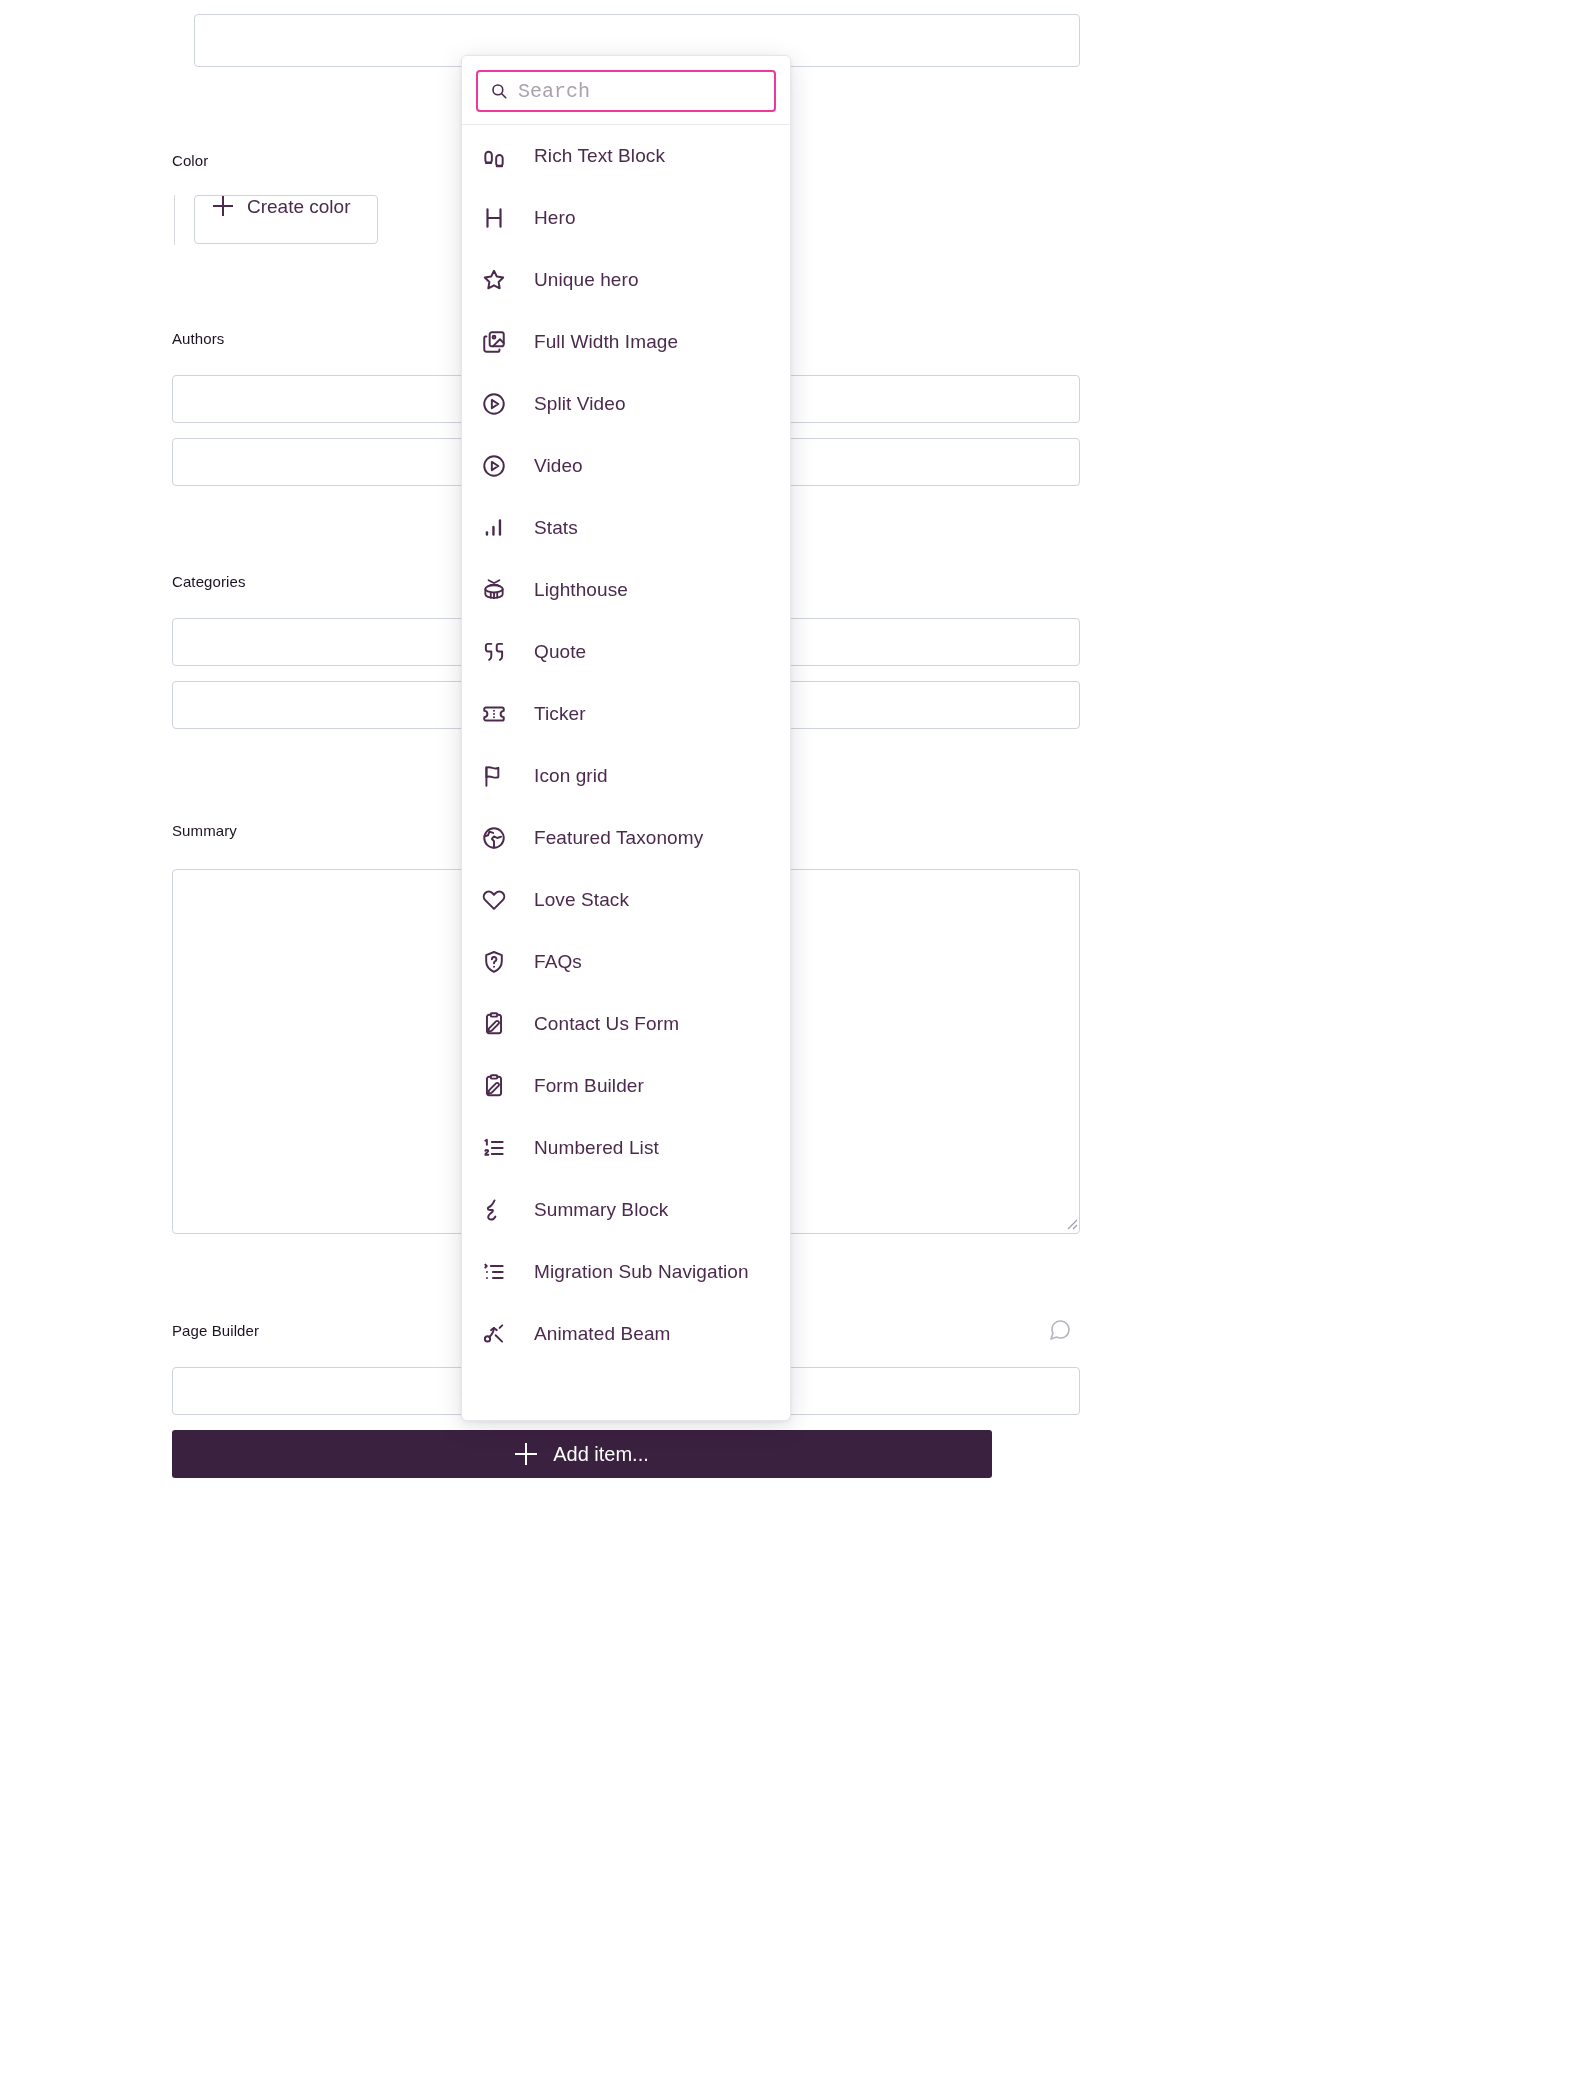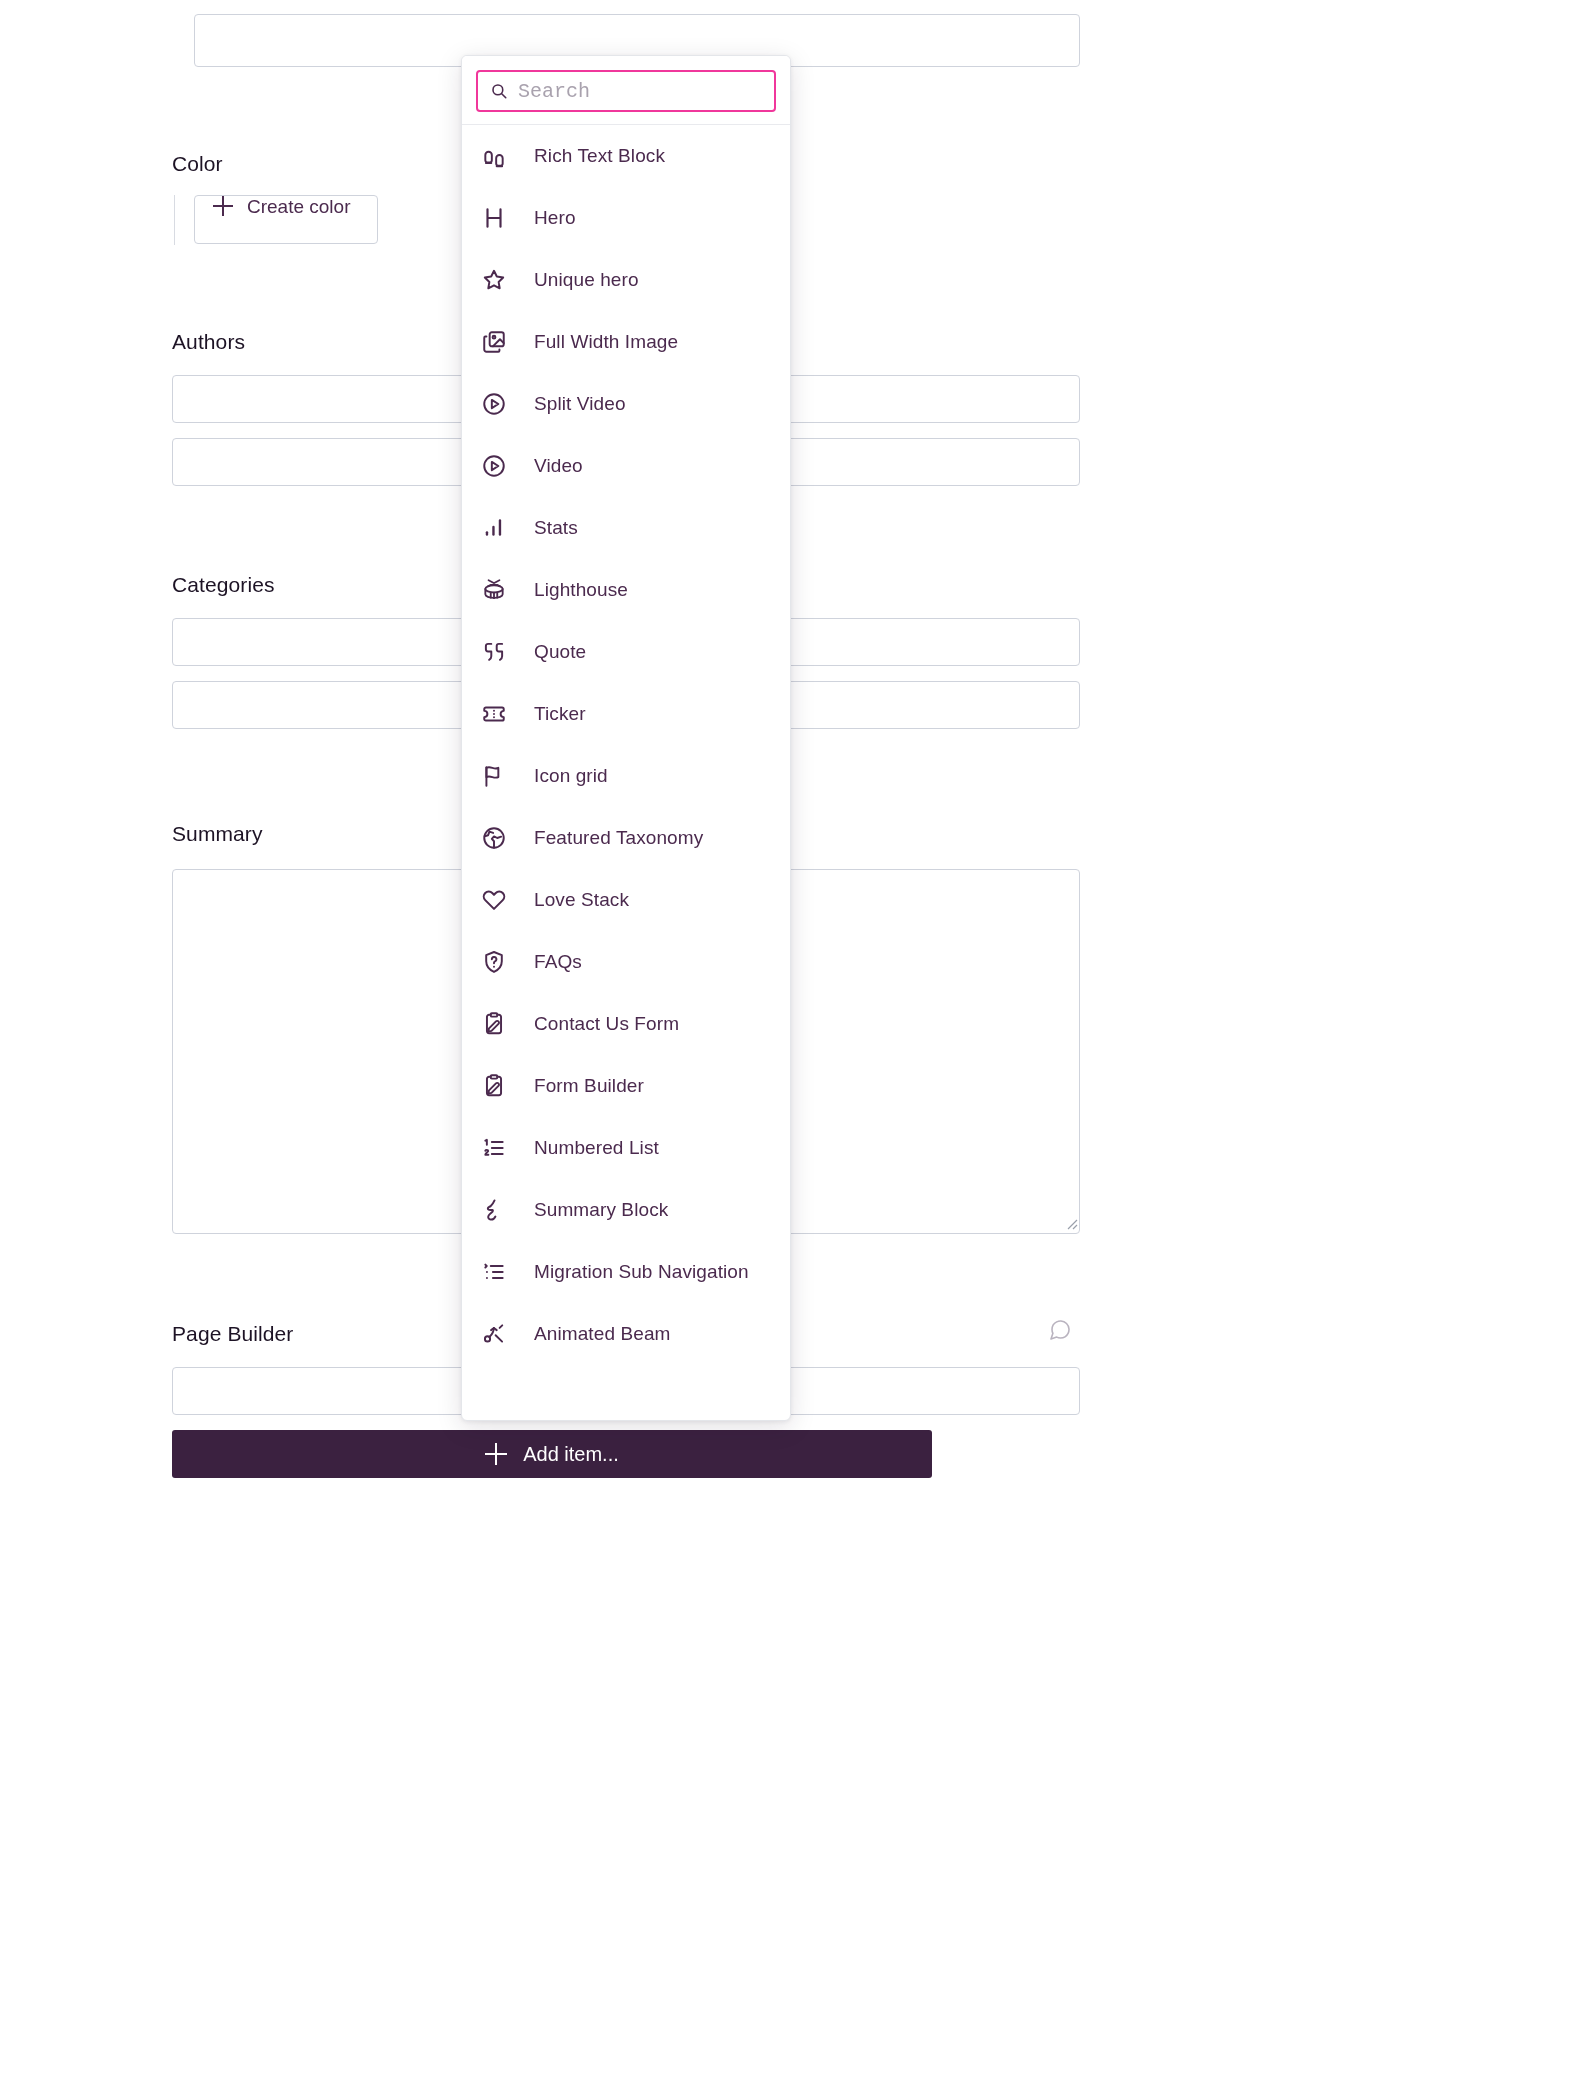--- a/index.html
+++ b/index.html
@@ -4,21 +4,21 @@
 <style>
   * { box-sizing: border-box; margin: 0; padding: 0; }
   html, body {
     width: 1590px; height: 2078px;
     background: #ffffff;
     font-family: "Liberation Sans", sans-serif;
     overflow: hidden;
   }
   .page { position: relative; width: 1590px; height: 2078px; background:#fff; }
   .field-label {
-    font-size: 21px;
+    font-size: 15px;
     color: #1d1325;
     font-weight: 400;
     letter-spacing: .1px;
   }
   .input-box {
     border: 1px solid #cfd3dc;
     border-radius: 4px;
     background: #fff;
     height: 54px;
   }
@@ -64,21 +64,21 @@
     left:1062px; top:1214px; width:16px; height:16px;
     pointer-events:none;
   }
 
   .lbl-pagebuilder { left:172px; top:1322px; }
   .pb-input { left:172px; top:1367px; width:908px; height:48px; }
 
   .comment-icon { left:1048px; top:1318px; width:24px; height:24px; }
 
   .add-item-btn {
-    left:172px; top:1430px; width:760px; height:48px;
+    left:172px; top:1430px; width:820px; height:48px;
     background:#3b2140; border-radius:3px;
     display:flex; align-items:center; justify-content:center; gap:16px;
     color:#ffffff; font-size:20px; cursor:pointer; border:none;
   }
   .add-plus { width:22px; height:22px; position:relative; }
   .add-plus:before, .add-plus:after { content:""; position:absolute; background:#fff; }
   .add-plus:before { left:0; top:10px; width:22px; height:2px; }
   .add-plus:after  { top:0; left:10px; height:22px; width:2px; }
 
   

